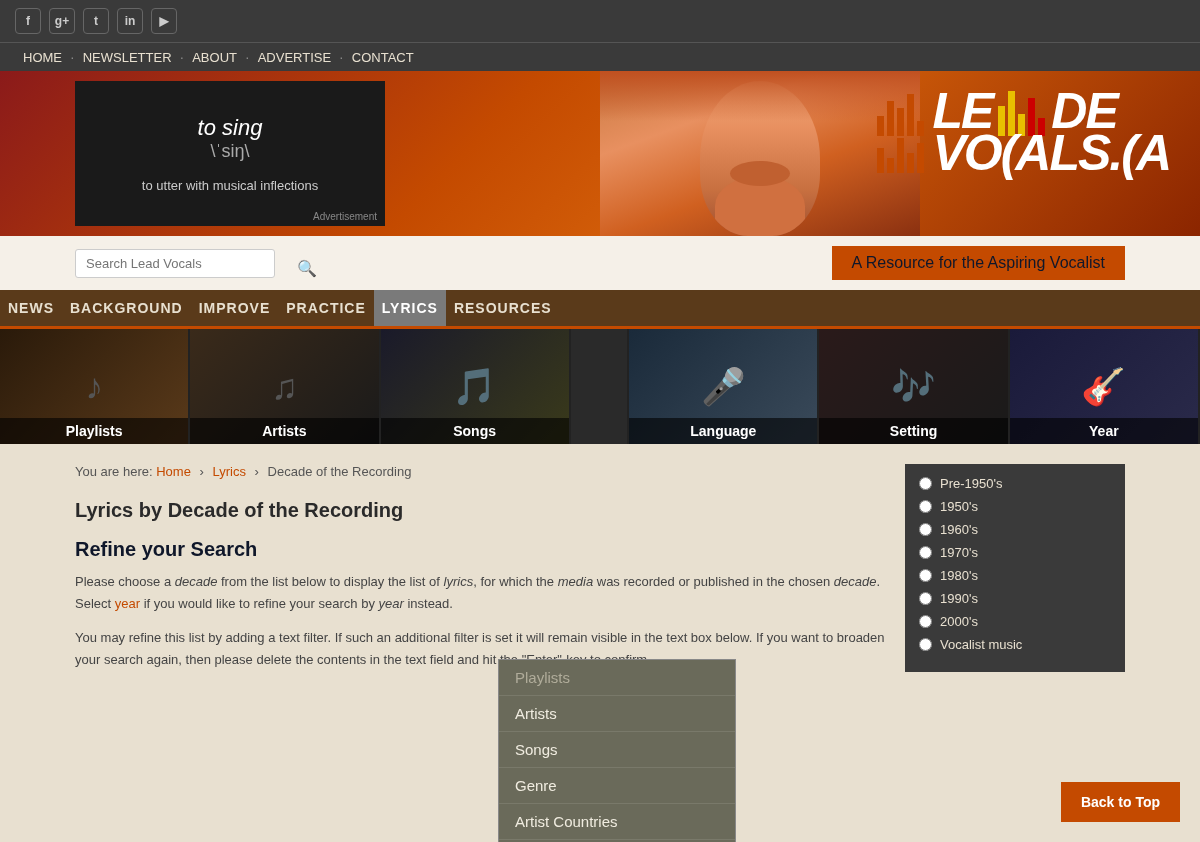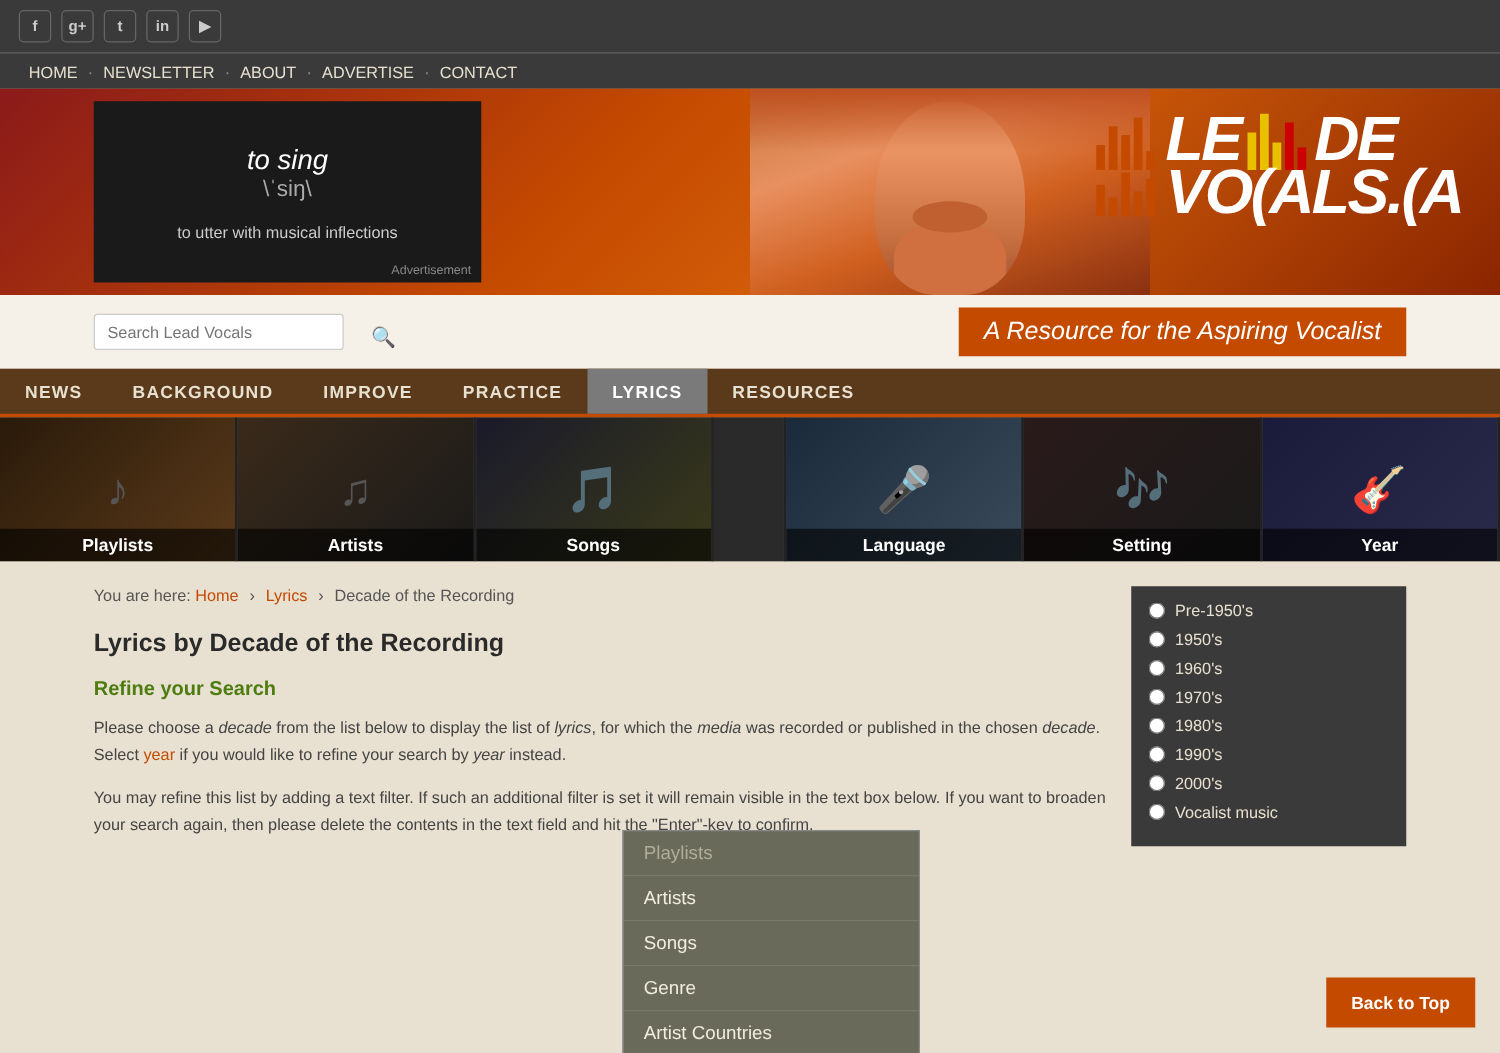--- a/index.html
+++ b/index.html
@@ -122,36 +122,35 @@
     }
     .search-btn {
       background: none;
       border: none;
       cursor: pointer;
       font-size: 16px;
       color: #555;
     }
     .tagline-box {
       background: #c44a00;
-      color: #ffffff;
+      color: #0f172a;
       padding: 8px 20px;
-      font-size: 20px;
-      font-style: italic;
+      font-size: 16px;
     }
 
     
     .main-nav {
       background: #5a3a1a;
       display: flex;
       border-bottom: 3px solid #c44a00;
     }
     .main-nav a {
       color: #e8e0d0;
       text-decoration: none;
-      padding: 10px 20px;
+      padding: 10px 8px;
       font-size: 14px;
       font-weight: bold;
       letter-spacing: 1px;
       display: block;
     }
     .main-nav a.active {
       background: #7a7a7a;
       color: #fff;
     }
 
@@ -226,23 +225,23 @@
     .breadcrumb .sep { color: #555; margin: 0 5px; }
     .breadcrumb .current { color: #555; }
 
     .page-title {
       font-size: 20px;
       font-weight: bold;
       color: #2a2a2a;
       margin-bottom: 16px;
     }
     .section-title {
-      font-size: 16px;
-      font-weight: bold;
-      color: #4d7c0f;
+      font-size: 20px;
+      font-weight: bold;
+      color: #0f172a;
       margin-bottom: 10px;
     }
 
     .intro-text {
       font-size: 13px;
       color: #444;
       line-height: 1.7;
       margin-bottom: 12px;
     }
     .intro-text em { font-style: italic; }

